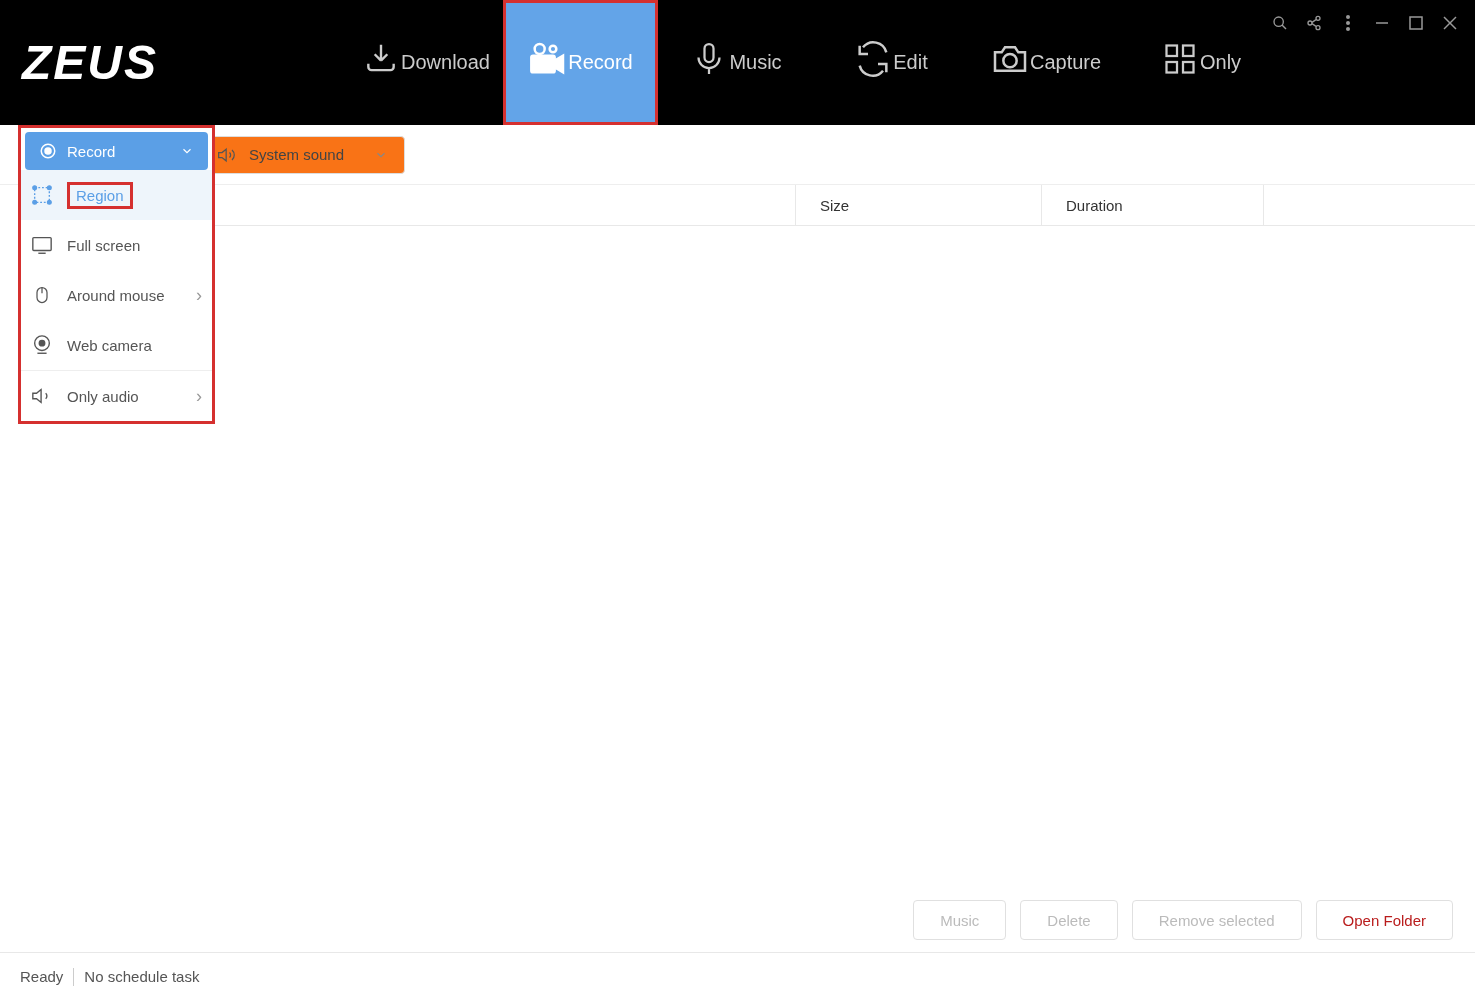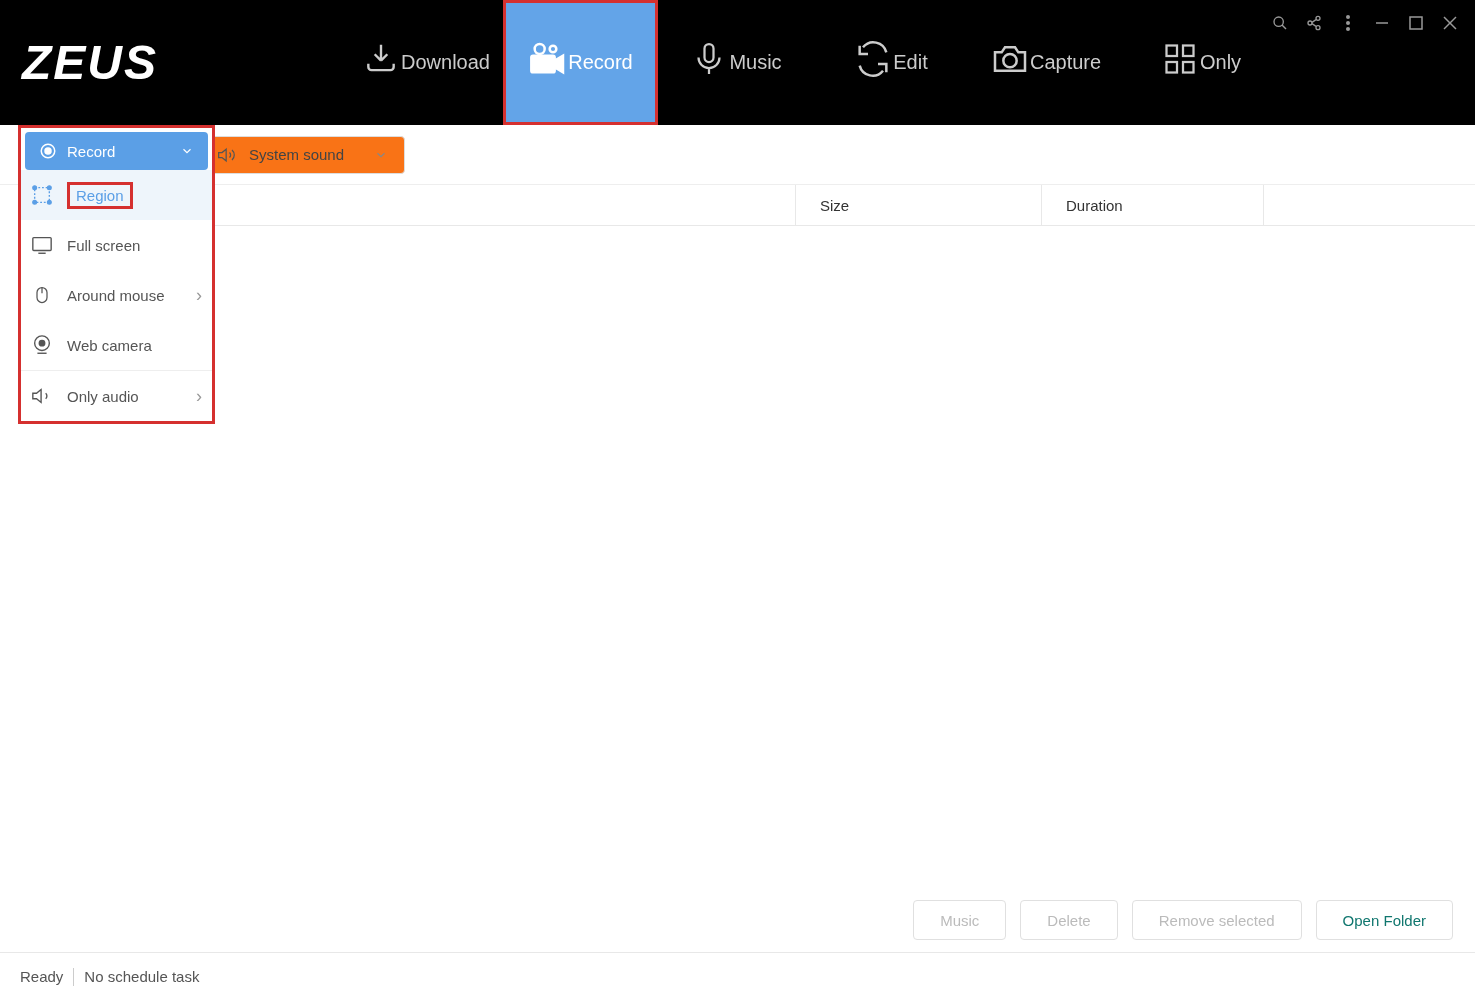--- a/index.html
+++ b/index.html
@@ -92,21 +92,21 @@
     .button-bar { 
       position: absolute; bottom: 60px; right: 22px; 
       display: flex; gap: 14px;
     }
     .action-btn { 
       height: 40px; padding: 0 26px; 
       background: #fff; border: 1px solid #e0e0e0; 
       border-radius: 4px; font-size: 15px; color: #bbb;
       cursor: pointer;
     }
-    .action-btn.enabled { color: #0f766e; }
+    .action-btn.enabled { color: #b91c1c; }
     
     
     .status-bar { 
       position: absolute; bottom: 0; left: 0; right: 0; 
       height: 48px; border-top: 1px solid #e8e8e8; 
       display: flex; align-items: center; 
       padding: 0 20px; font-size: 15px; color: #555; gap: 10px;
     }
     .status-sep { width: 1px; height: 18px; background: #ccc; }
     

